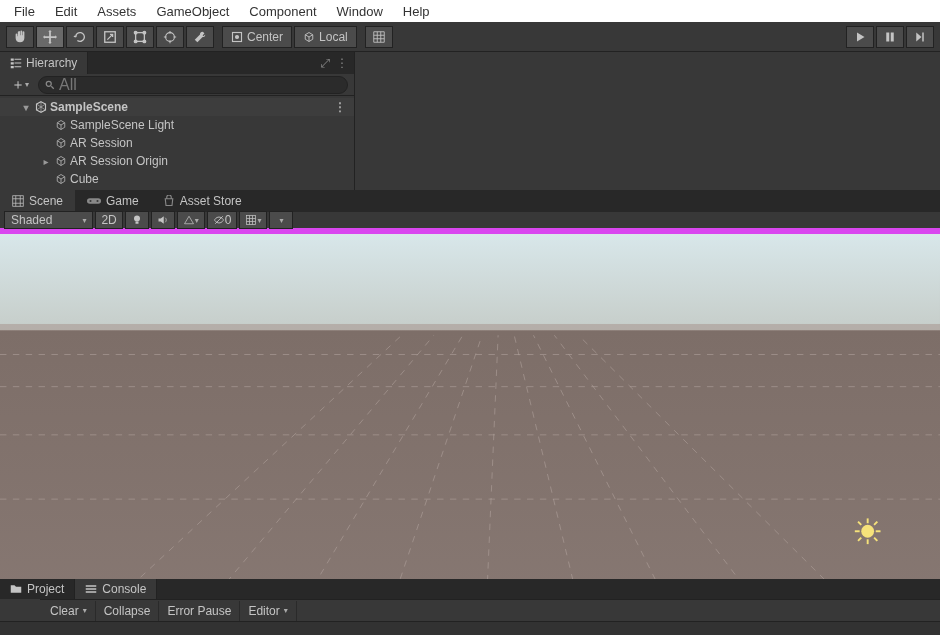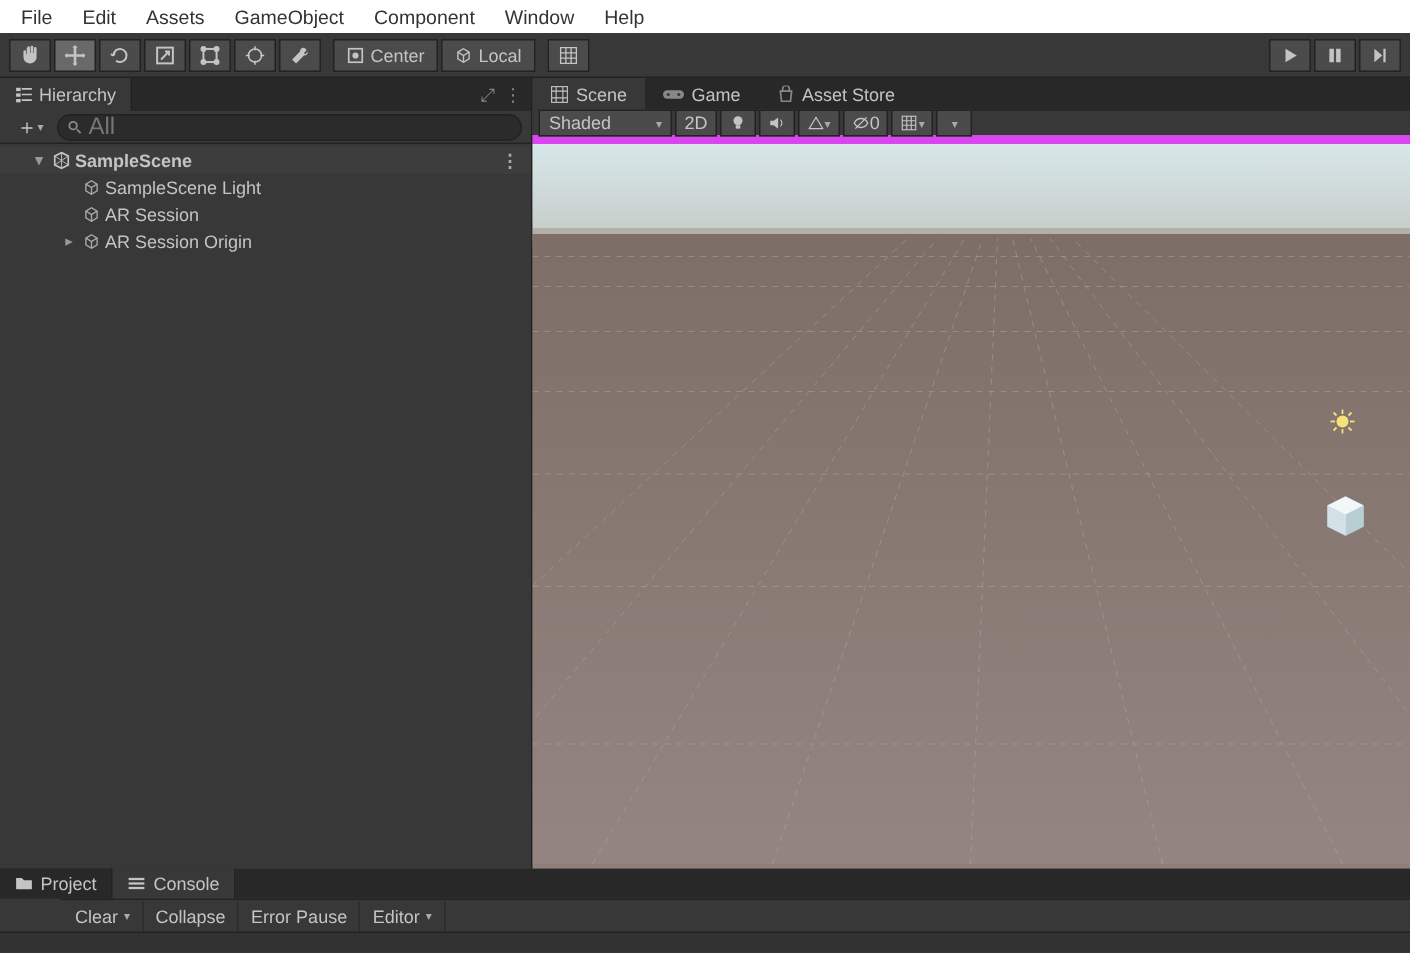--- a/index.html
+++ b/index.html
@@ -15,21 +15,21 @@
   .tool-btn { width: 28px; height: 22px; background: #4b4b4b; display: flex; align-items: center; justify-content: center; border: 1px solid #222; cursor: pointer; color:#c4c4c4;}
   .tool-btn.active { background: #696969; }
   .tool-sep { width: 8px; }
   .pivot-btn { height: 22px; background: #4b4b4b; display: flex; align-items: center; padding: 0 8px; border:1px solid #222; gap:4px; cursor: pointer;}
   .pivot-btn svg, .tool-btn svg { display:block; }
   .flex-spacer { flex: 1; }
   .play-controls { display: flex; gap: 2px; }
   .play-btn { width: 28px; height: 22px; background: #4b4b4b; border:1px solid #222; display: flex; align-items: center; justify-content: center; cursor:pointer; color:#c4c4c4;}
   
   
-  .main { display: flex; height: calc(100% - 22px - 30px - 20px - 22px - 14px); }
+  .main { display: flex; height: calc(100% - 22px - 30px - 20px - 22px - 14px); flex-direction: column; }
   
   
   .hierarchy { width: 355px; background: #383838; border-right: 1px solid #222; display:flex; flex-direction: column;}
   .panel-tabs { height: 22px; display: flex; align-items: center; background: #282828; }
   .panel-tab { height: 22px; background: #383838; padding: 0 10px; display: flex; align-items: center; gap: 4px; border-right:1px solid #222;}
   .panel-tab-spacer { flex:1; background:#282828; height:22px; display:flex; align-items:center; justify-content:flex-end; padding-right:6px; gap:6px;}
   .tab-icon { width:12px; height:12px; }
   
   .hierarchy-toolbar { height: 22px; display: flex; align-items: center; padding: 0 6px; gap:4px; border-bottom:1px solid #222;}
   .add-btn { width:28px; height:18px; display:flex; align-items:center; justify-content:center; cursor:pointer;}
@@ -238,20 +238,30 @@
       </div>
       <div class="tree-row indent1">
         <span class="foldout">▸</span>
         <span class="node-icon">
             <svg width="12" height="12" viewBox="0 0 16 16" fill="none" stroke="#aaa" stroke-width="1.2">
               <path d="M8 2l5 3v6l-5 3-5-3V5z"></path>
               <path d="M3 5l5 3 5-3M8 8v6"></path>
             </svg>
           </span>
         <span>AR Session Origin</span>
+      </div>
+      <div class="tree-row indent1">
+        <span class="foldout"></span>
+        <span class="node-icon">
+            <svg width="12" height="12" viewBox="0 0 16 16" fill="none" stroke="#aaa" stroke-width="1.2">
+              <path d="M8 2l5 3v6l-5 3-5-3V5z"></path>
+              <path d="M3 5l5 3 5-3M8 8v6"></path>
+            </svg>
+          </span>
+        <span>Cube</span>
       </div>
     </div>
   </div>
 
   <div class="sceneview">
     <div class="scene-tabs">
       <div class="scene-tab active">
         <svg width="12" height="12" viewBox="0 0 16 16" fill="none" stroke="#c4c4c4" stroke-width="1">
             <rect x="1" y="1" width="14" height="14"></rect>
             <path d="M5 1v14M11 1v14M1 5h14M1 11h14"></path>

